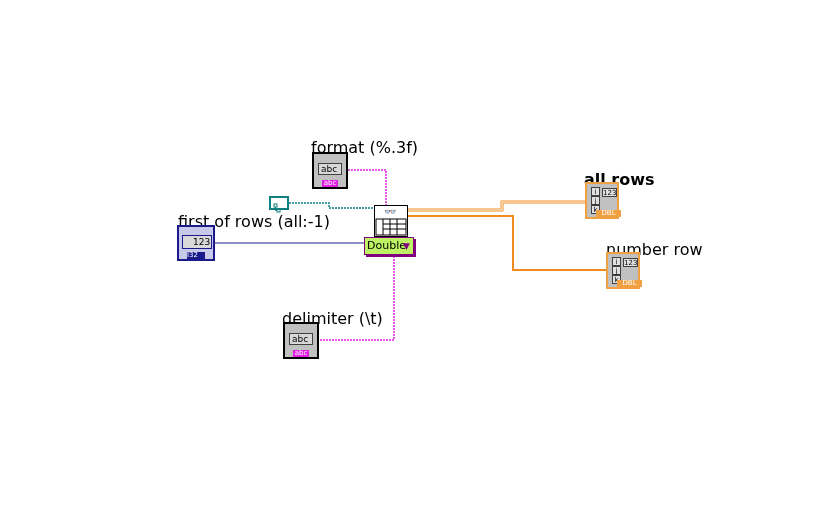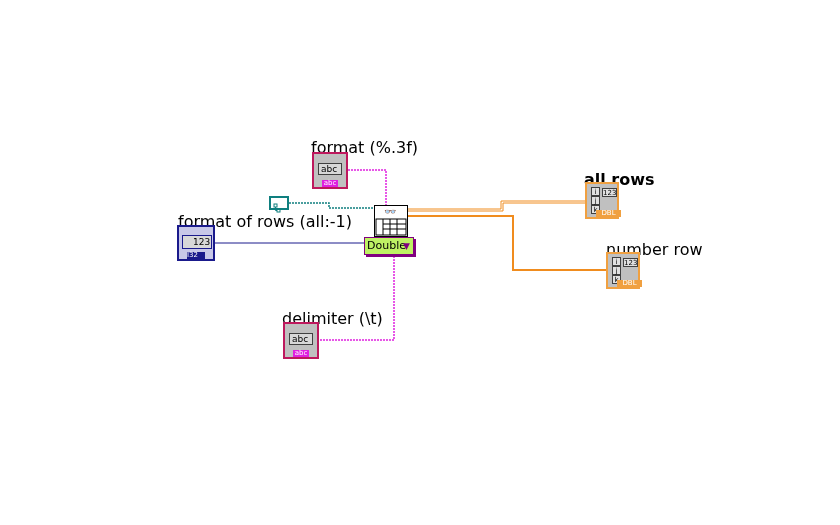--- a/index.html
+++ b/index.html
@@ -1,19 +1,19 @@
 <!DOCTYPE html>
 <html><head>
   <meta charset="utf-8">
   <style>
     html, body { margin:0; padding:0; background:#ffffff; }
     body { width:840px; height:525px; position:relative; overflow:hidden; font-family:"DejaVu Sans", sans-serif; }
     .label { position:absolute; font-size:16px; color:#000; white-space:nowrap; font-family:"DejaVu Sans", sans-serif; }
     .term { position:absolute; box-sizing:border-box; }
-    .str-term { width:36px; height:37px; border:2px solid #be185d; background:#c0c0c0;padding-left:17px; }
+    .str-term { width:36px; height:37px; border:2px solid #000000; background:#c0c0c0;padding-left:17px; }
     .str-term .inner { position:absolute; left:4px; top:9px; width:24px; height:12px; border:1px solid #404040; background:#d8d8d8; font-size:9px; line-height:11px; padding-left:2px; box-sizing:border-box; }
     .str-term .tag { position:absolute; left:8px; bottom:0px; width:16px; height:7px; background:#e020e0; color:#fff; font-size:7px; line-height:7px; text-align:center; }
     .dbl-term { width:34px; height:37px; border:2px solid #f0a040; background:#c0c0c0; }
     .dbl-term .idx { position:absolute; left:4px; width:9px; height:9px; border:1px solid #404040; background:#e0e0e0; font-size:7px; line-height:8px; text-align:center; box-sizing:border-box; }
     .dbl-term .num { position:absolute; left:15px; top:4px; width:15px; height:9px; border:1px solid #404040; background:#e0e0e0; font-size:7px; line-height:8px; text-align:center; box-sizing:border-box; }
     .dbl-term .tag { position:absolute; left:9px; bottom:0; width:25px; height:7px; background:#f0a040; color:#fff; font-size:7px; line-height:7px; text-align:center; }
     .i32-term { width:38px; height:36px; border:2px solid #1a1a8c; background:#c8c8e8; }
     .i32-term .inner { position:absolute; left:3px; top:8px; width:30px; height:14px; border:1px solid #1a1a8c; background:#d8d8d8; font-size:9px; line-height:13px; padding-left:10px; box-sizing:border-box; }
     .i32-term .spin { position:absolute; left:4px; top:10px; width:6px; height:10px; font-size:5px; line-height:5px; color:#000; }
     .i32-term .tag { position:absolute; left:8px; bottom:0; width:18px; height:7px; background:#1a1a8c; color:#fff; font-size:7px; line-height:7px; }
@@ -42,21 +42,21 @@
 
   <path d="M408,216 H513 V270 H607" fill="none" stroke="#f08c1e" stroke-width="2"></path>
 </svg>
 
 <div class="label" style="left:311px;top:138px;">format (%.3f)</div>
 <div class="term str-term" style="left:312px;top:152px;">
   <div class="inner">abc</div>
   <div class="tag">abc</div>
 </div>
 
-<div class="label" style="left:178px;top:212px;">format of rows (all:-1)</div>
+<div class="label" style="left:178px;top:212px;">first of rows (all:-1)</div>
 <div class="term i32-term" style="left:177px;top:225px;">
   <div class="spin">▲<br>▼</div>
   <div class="inner">123</div>
   <div class="tag">I32</div>
 </div>
 
 <div class="bool">
   <svg width="16" height="10">
     <rect x="3" y="1" width="3" height="3" fill="none" stroke="#0f7f7f"></rect>
     <rect x="6" y="6" width="3" height="3" fill="none" stroke="#0f7f7f"></rect>

